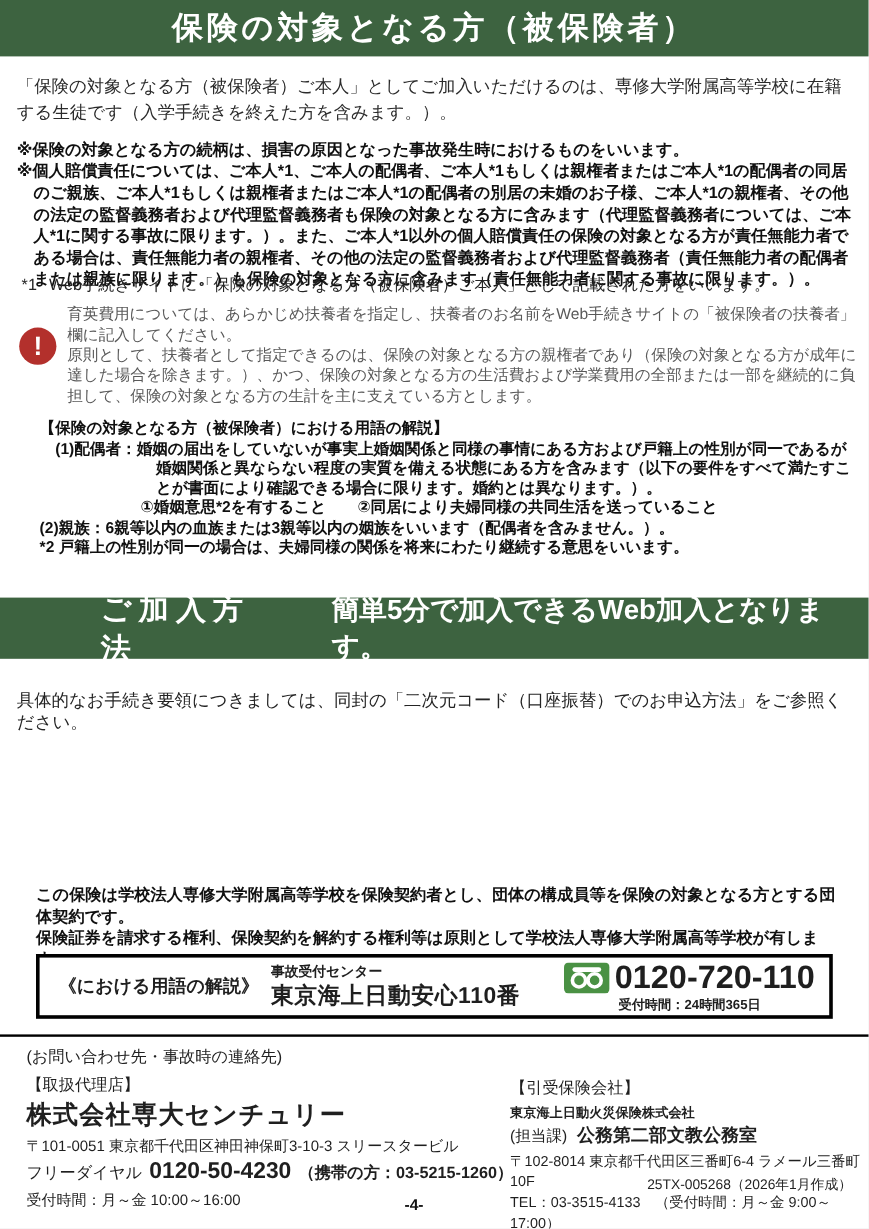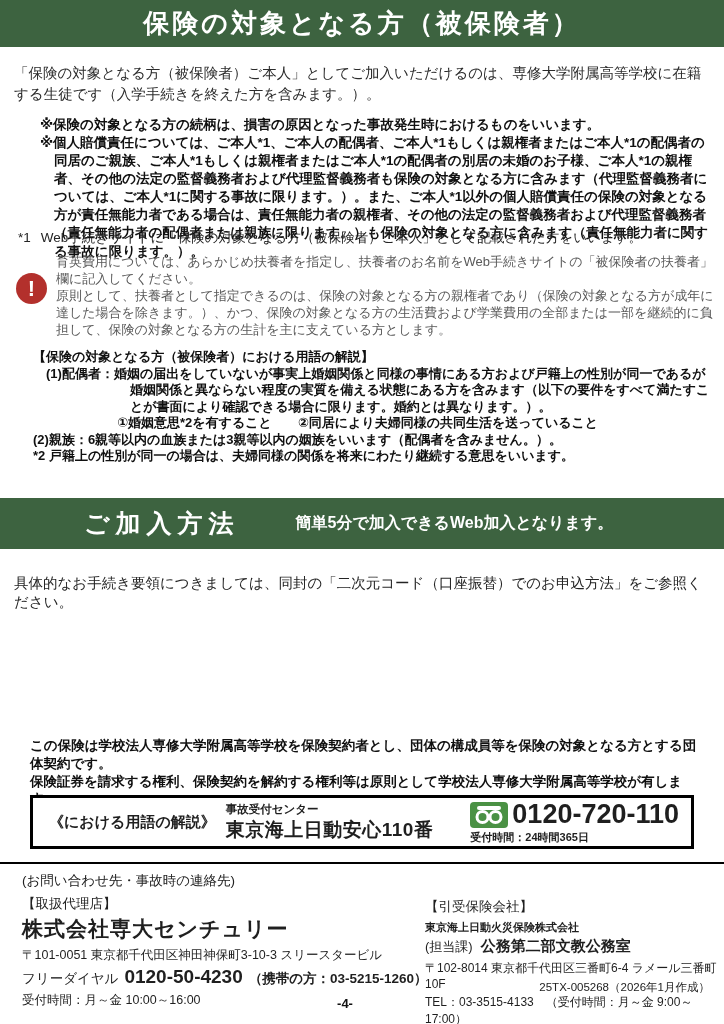--- a/index.html
+++ b/index.html
@@ -7,50 +7,50 @@
     position:relative;width:724px;height:1024px;margin:0 auto;background:#ffffff;
     overflow:hidden;font-family:"Liberation Sans","DejaVu Sans",sans-serif;color:#1f1f1f;
   }
   
   .banner1{position:absolute;top:0;left:0;width:724px;height:47px;background:#3d6340;
     display:flex;align-items:center;justify-content:center;}
   .banner1 .t{color:#fff;font-weight:bold;font-size:26px;letter-spacing:3px;}
   
   .intro{position:absolute;top:63px;left:14px;width:698px;font-size:14.5px;line-height:1.42;color:#2b2b2b;}
   .notes{position:absolute;top:116px;left:14px;width:702px;font-size:13.5px;line-height:1.34;font-weight:bold;color:#101010;}
-  .note-hang{padding-left:14px;text-indent:-14px;margin-left:26px;}
+  .note-hang{padding-left:14px;text-indent:-14px;}
   .footnote1{position:absolute;top:229px;left:18px;width:692px;font-size:13.5px;color:#242424;}
   .footnote1 .fl{margin-right:10px;}
   .warning{position:absolute;top:254px;left:14px;width:702px;}
   .warn-icon{position:absolute;left:2px;top:19px;width:31px;height:31px;background:#b3302c;border-radius:50%;
     color:#fff;font-weight:bold;font-size:22px;line-height:31px;text-align:center;}
   .warn-text{margin-left:42px;font-size:13px;line-height:1.3;color:#595959;}
   .glossary{position:absolute;top:349px;left:33px;width:680px;font-size:13px;line-height:1.27;font-weight:bold;color:#101010;}
   .g-item1{padding-left:84px;text-indent:-84px;margin-left:13px;}
   .g-cond{padding-left:84px;}
   
   .banner2{position:absolute;top:498px;left:0;width:724px;height:51px;background:#3d6340;
     display:flex;align-items:center;}
   .b2-title{color:#fff;font-weight:bold;font-size:25px;letter-spacing:6px;margin-left:84px;}
-  .b2-sub{color:#fff;font-weight:bold;font-size:16px;margin-left:56px;}
+  .b2-sub{color:#fff;font-weight:bold;font-size:23px;margin-left:40px;}
   .procedure{position:absolute;top:574px;left:14px;width:702px;font-size:14.5px;color:#242424;}
   
   .group{position:absolute;top:737px;left:30px;width:668px;font-size:13.5px;font-weight:bold;line-height:1.32;color:#101010;}
   
   .claim-box{position:absolute;top:795px;left:30px;width:664px;height:54px;border:3px solid #000;
     box-sizing:border-box;display:flex;align-items:center;background:#fff;}
   .cb-label{font-size:15px;font-weight:bold;margin-left:16px;white-space:nowrap;}
   .cb-center{margin-left:10px;}
   .cb-center .n{font-size:11.5px;font-weight:bold;}
   .cb-center .s{font-size:19px;font-weight:bold;letter-spacing:0.5px;}
   .cb-right{margin-left:auto;margin-right:12px;}
   .cb-phone-row{display:flex;align-items:center;}
   .freedial{width:38px;height:26px;margin-right:4px;flex:0 0 auto;}
   .cb-phone{font-size:27px;font-weight:bold;white-space:nowrap;}
-  .cb-hours{font-size:11px;font-weight:bold;text-align:left;}
+  .cb-hours{font-size:11px;font-weight:bold;text-align:center;}
   
   .rule{position:absolute;top:862px;left:0;width:724px;border-top:2px solid #000;}
   .footer-left{position:absolute;top:872px;left:22px;width:392px;}
   .f-heading{font-size:13.5px;color:#222;}
   .f-label{font-size:13.5px;margin-top:5px;}
   .agency-name{font-size:21px;font-weight:bold;margin-top:2px;letter-spacing:1px;}
   .agency-addr{font-size:12.5px;margin-top:4px;}
   .agency-phone-line{font-size:13.5px;margin-top:2px;display:flex;align-items:baseline;white-space:nowrap;}
   .ap-num{font-size:19px;font-weight:bold;margin:0 6px;}
   .ap-note{font-weight:bold;font-size:13.5px;}

